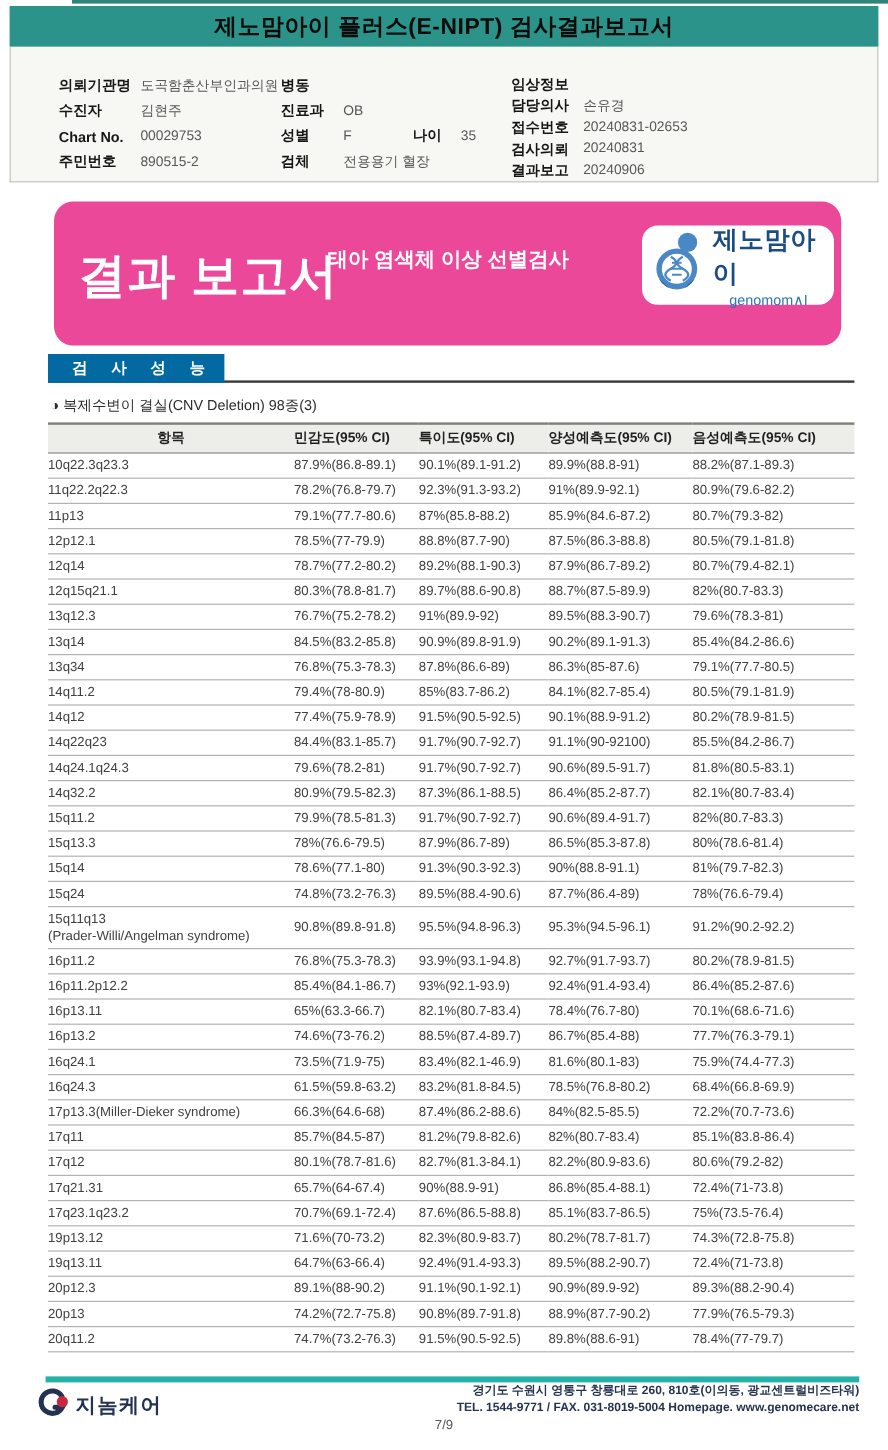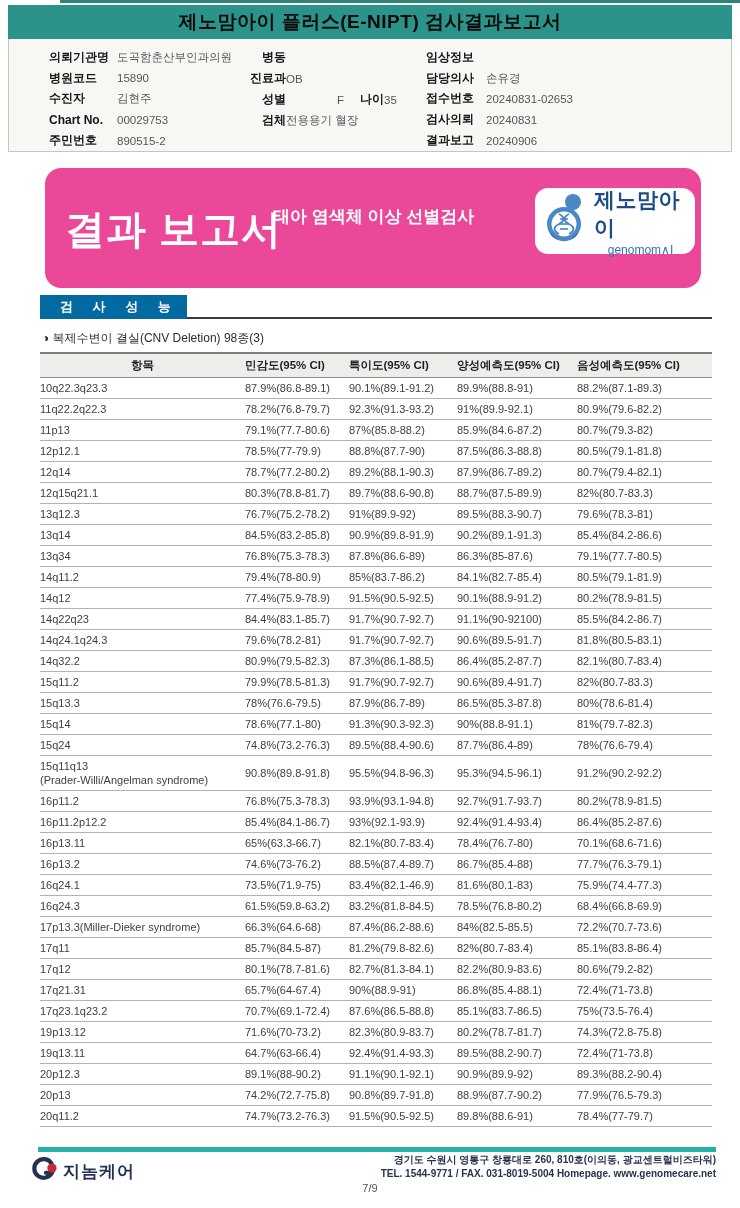--- a/index.html
+++ b/index.html
@@ -8,24 +8,24 @@
   .page { position:relative; width:740px; height:1208px; background:#fff; overflow:hidden; }
 
   .top-edge { position:absolute; left:60px; top:0; width:680px; height:3px; background:#2f837b; }
 
   .title-bar { position:absolute; left:8px; top:5px; width:724px; height:34px; background:#2b9389;
     display:flex; align-items:center; justify-content:center;
     font-size:19px; font-weight:bold; color:#0b0b0b; letter-spacing:0.5px; }
 
   .info-box { position:absolute; left:8px; top:39px; width:724px; height:113px;
     background:#f7f7f3; border:1px solid #c6c6c0; border-top:none;
-    display:flex; padding:8px 0 0 40px; }
+    display:flex; padding:22px 0 0 40px; }
   .info-col { display:flex; flex-direction:column; }
   .info-col1 { width:185px; }
-  .info-col2 { width:192px;text-align:right; }
+  .info-col2 { width:192px; }
   .info-col3 { width:260px; }
   .info-row { height:21px; display:flex; align-items:center; white-space:nowrap; }
   .info-label { font-weight:bold; color:#161616; font-size:12px; flex:none; }
   .info-col1 .info-label { width:68px; }
   .info-col2 .info-label { width:52px; }
   .info-col3 .info-label { width:60px; }
   .info-label2 { width:40px !important; }
   .info-value { color:#565656; font-size:11.5px; }
 
   .banner { position:absolute; left:45px; top:168px; width:656px; height:120px;
@@ -73,24 +73,20 @@
 
   <div class="title-bar">
     <span>제노맘아이 플러스(E-NIPT) 검사결과보고서</span>
   </div>
 
   <div class="info-box">
     <div class="info-col info-col1">
         <div class="info-row">
           <span class="info-label">의뢰기관명</span>
           <span class="info-value">도곡함춘산부인과의원</span>
-        </div>
-        <div class="info-row">
-          <span class="info-label">병원코드</span>
-          <span class="info-value">15890</span>
         </div>
         <div class="info-row">
           <span class="info-label">수진자</span>
           <span class="info-value">김현주</span>
         </div>
         <div class="info-row">
           <span class="info-label">Chart No.</span>
           <span class="info-value">00029753</span>
         </div>
         <div class="info-row">

